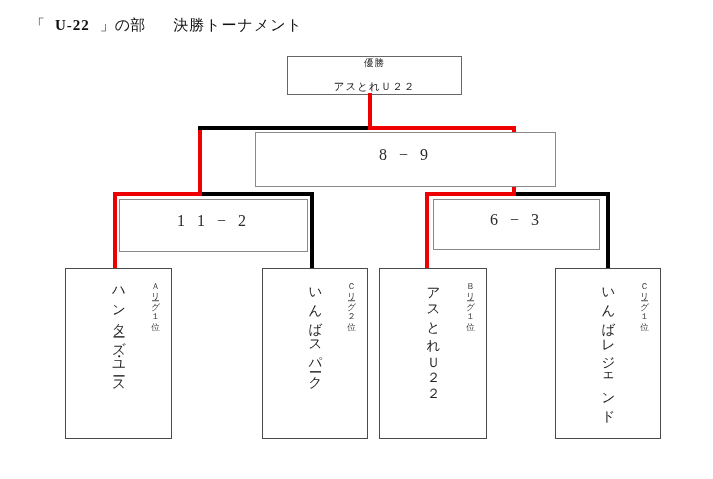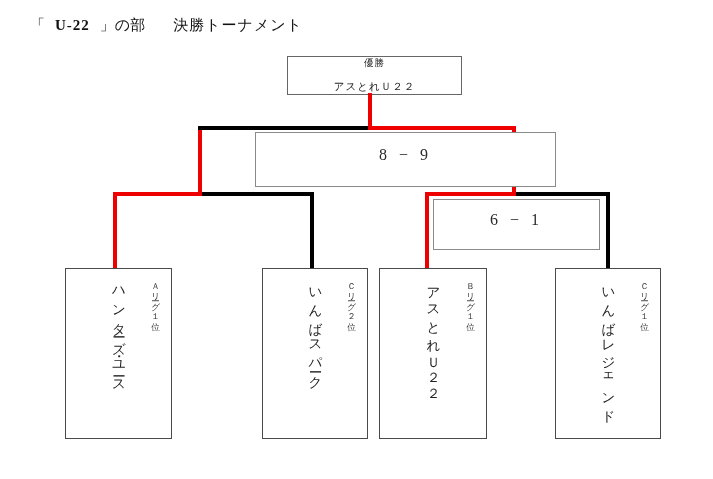--- a/index.html
+++ b/index.html
@@ -77,22 +77,25 @@
   <div class="line blk" style="left:202px;top:192px;width:112px;height:4px;"></div>
 
   <div class="line red" style="left:425px;top:194px;width:4px;height:74px;"></div>
   <div class="line blk" style="left:606px;top:194px;width:4px;height:74px;"></div>
   <div class="line red" style="left:425px;top:192px;width:91px;height:4px;"></div>
   <div class="line blk" style="left:516px;top:192px;width:94px;height:4px;"></div>
 
   <div class="scorebox sb-final">
     <span class="score">8 − 9</span>
   </div>
+  <div class="scorebox sb-left">
+    <span class="score">1 1 − 2</span>
+  </div>
   <div class="scorebox sb-right">
-    <span class="score">6 − 1</span>
+    <span class="score">6 − 3</span>
   </div>
 
   <div class="teambox t1">
     <div class="vseed">Ａリーグ１位</div>
     <div class="vname">ハンターズ・ユース</div>
   </div>
   <div class="teambox t2">
     <div class="vseed">Ｃリーグ２位</div>
     <div class="vname">いんばスパーク</div>
   </div>

